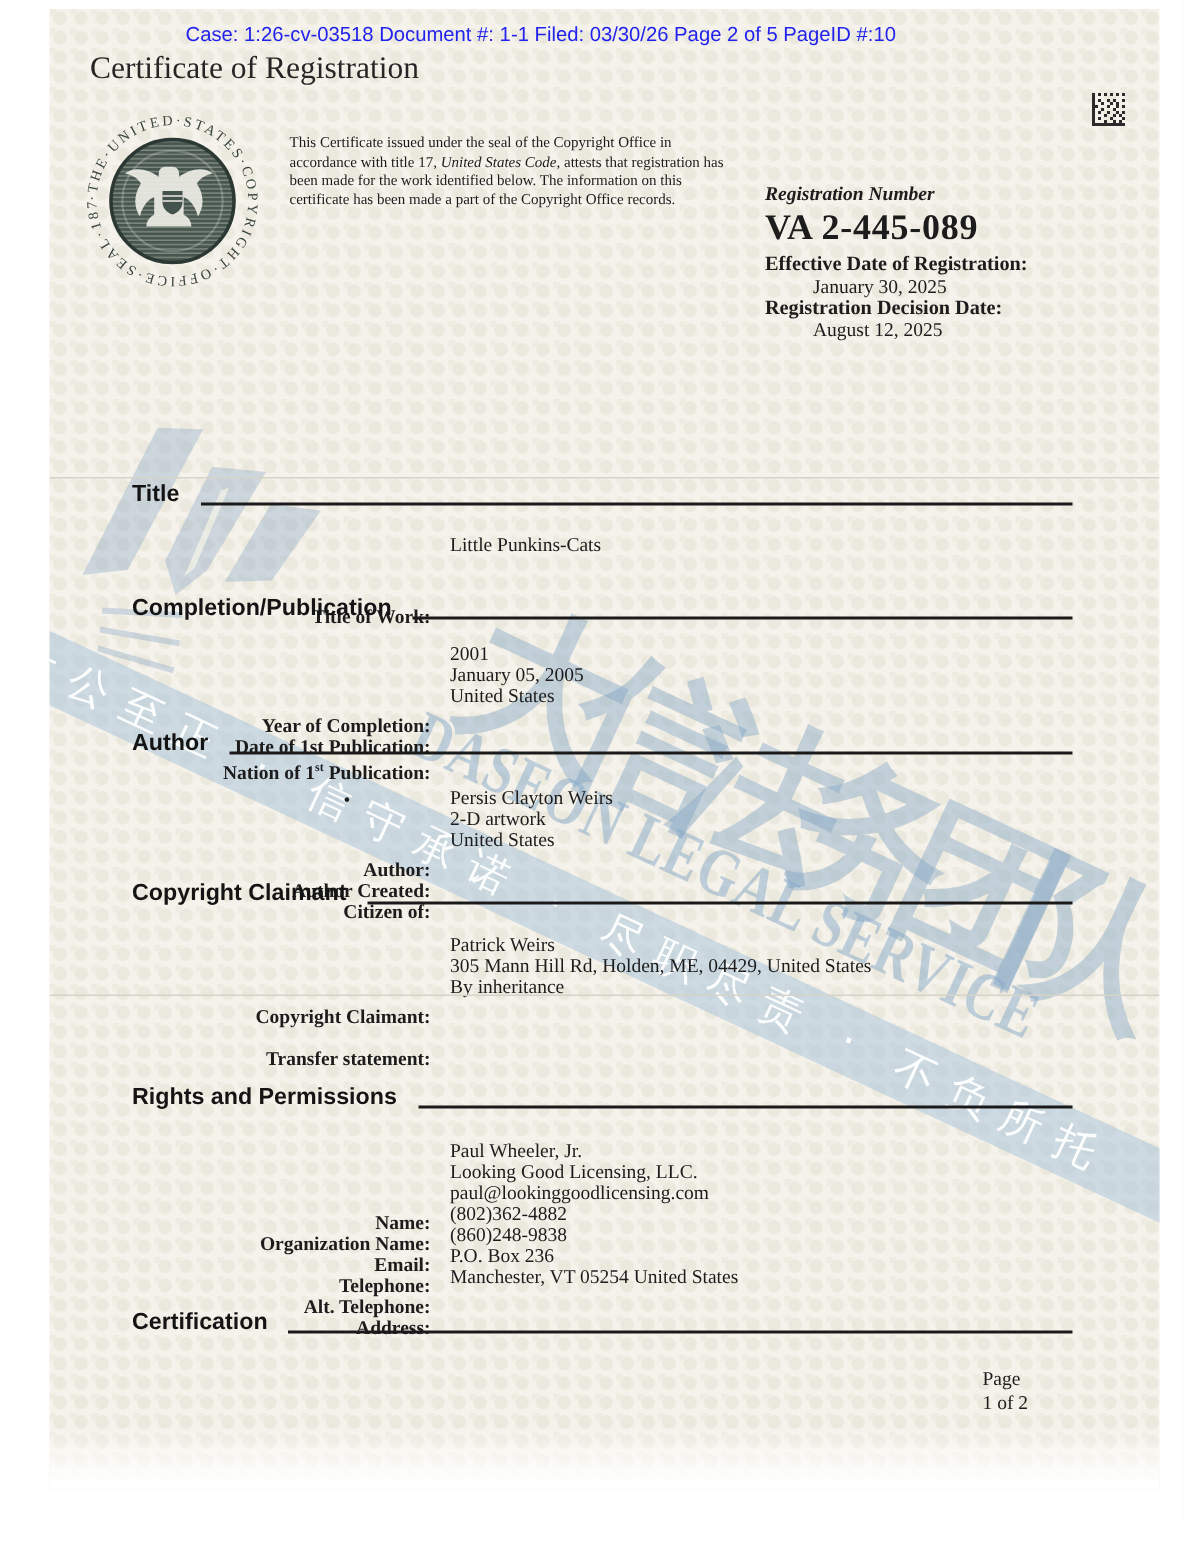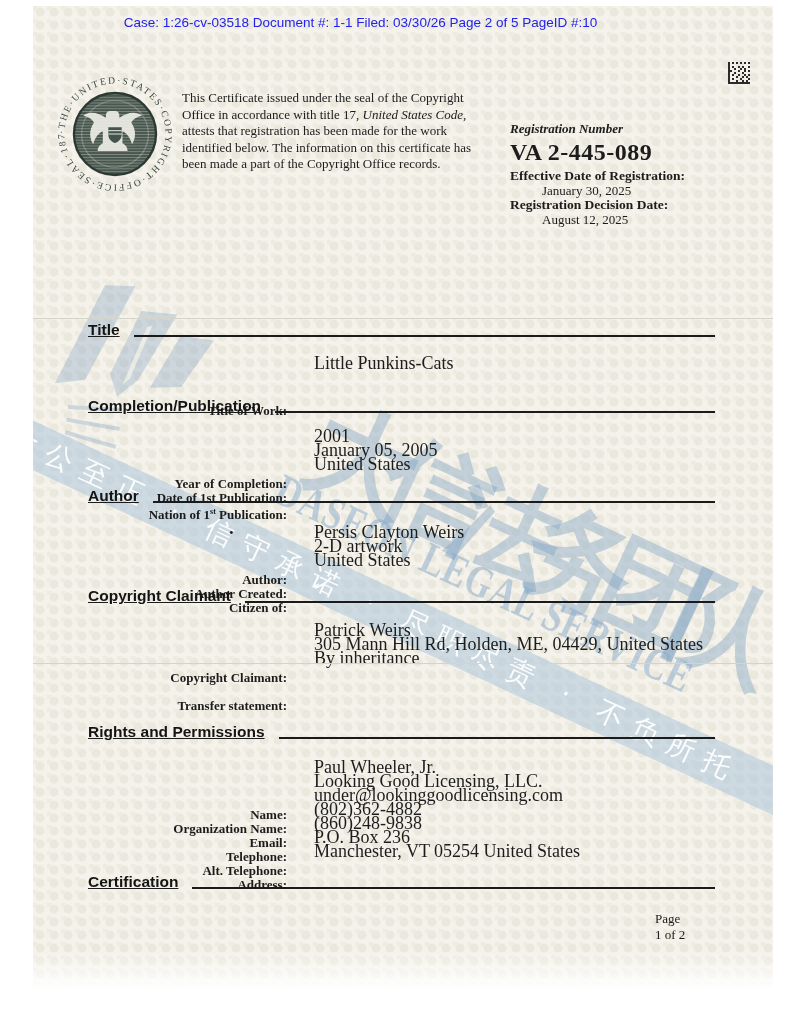--- a/index.html
+++ b/index.html
@@ -37,41 +37,41 @@
   .content{position:absolute;left:0;top:0;width:655px;height:987px;z-index:2;}
 
   .case-header{position:absolute;left:0;top:9px;width:100%;text-align:center;
       font-family:"Liberation Sans",sans-serif;font-size:13.5px;color:#2222ee;}
   .doc-title{position:absolute;left:27px;top:27px;font-family:"Liberation Serif",serif;
       font-size:21px;color:#262626;}
   .barcode{position:absolute;left:695px;top:56px;}
 
   .seal{position:absolute;left:20px;top:66px;}
 
-  .intro{position:absolute;left:149px;top:84px;width:294px;
-      font-size:13px;line-height:1.27;color:#1b1b1b;}
+  .intro{position:absolute;left:160px;top:84px;width:294px;
+      font-size:10px;line-height:1.27;color:#1b1b1b;}
   .intro i{font-style:italic;}
 
   .reg{position:absolute;left:477px;top:115px;}
   .reg-label{font-weight:bold;font-size:13px;font-style:italic;}
   .reg-number{font-weight:bold;font-size:24px;letter-spacing:0.5px;margin:2px 0 3px 0;}
   .reg b{display:block;font-size:13.5px;line-height:14.5px;}
   .reg span{display:block;font-size:13px;line-height:14.5px;margin-left:32px;}
 
   .faint-line{position:absolute;left:0;width:740px;border-top:1px solid #d6d3c8;}
 
-  .sec-head{position:absolute;left:55px;width:627px;display:flex;align-items:flex-end;height:19px;text-decoration:underline;}
+  .sec-head{position:absolute;left:55px;width:627px;display:flex;align-items:flex-end;height:19px;}
   .sec-head .txt{font-family:"Liberation Sans",sans-serif;font-weight:bold;font-size:15.5px;
       color:#141414;white-space:nowrap;}
   .sec-head .rule{flex:1;border-bottom:2px solid #1a1a1a;margin:0 0 2px 14px;}
 
   .sec-rows{position:absolute;left:0;width:700px;}
   .row{display:flex;height:14px;line-height:14px;}
   .lbl{width:254px;text-align:right;font-weight:bold;font-size:13px;white-space:nowrap;margin-top:48px;}
-  .val{margin-left:27px;font-size:18px;white-space:nowrap;}
+  .val{margin-left:13px;font-size:13px;white-space:nowrap;}
   .lbl sup{font-size:8px;vertical-align:super;}
   .bullet{position:absolute;left:196px;top:0;font-size:13px;}
 
   .page-num{position:absolute;left:622px;top:905px;font-size:13px;}
 </style>
 </head>
 <body>
 
 <div class="scan">
 
@@ -93,20 +93,21 @@
     <div class="wm-latin">DASEON LEGAL SERVICE</div>
     <div class="wm-ribbon">
       <span>大公至正 · 信守承诺 · 尽职尽责 · 不负所托</span>
     </div>
   </div>
 
   <div class="content">
 
     <div class="case-header">Case: 1:26-cv-03518 Document #: 1-1 Filed: 03/30/26 Page 2 of 5 PageID #:10</div>
 
+    <div class="doc-title">Certificate of Registration</div>
 
     <svg class="barcode" width="22" height="22" viewBox="0 0 22 22">
       <g fill="#2b2b2b">
         <rect x="0" y="0" width="2" height="22"></rect>
           <rect x="0" y="20" width="22" height="2"></rect>
         <rect x="4" y="0" width="2" height="2"></rect>
           <rect x="8" y="0" width="2" height="2"></rect>
           <rect x="12" y="0" width="2" height="2"></rect>
           <rect x="16" y="0" width="2" height="2"></rect>
           <rect x="20" y="0" width="2" height="2"></rect>
@@ -249,21 +250,21 @@
       <div class="row">
         <span class="lbl">Name:</span>
         <span class="val">Paul Wheeler, Jr.</span>
       </div>
       <div class="row">
         <span class="lbl">Organization Name:</span>
         <span class="val">Looking Good Licensing, LLC.</span>
       </div>
       <div class="row">
         <span class="lbl">Email:</span>
-        <span class="val">under@lookinggoodlicensing.com</span>
+        <span class="val">paul@lookinggoodlicensing.com</span>
       </div>
       <div class="row">
         <span class="lbl">Telephone:</span>
         <span class="val">(802)362-4882</span>
       </div>
       <div class="row">
         <span class="lbl">Alt. Telephone:</span>
         <span class="val">(860)248-9838</span>
       </div>
       <div class="row">

